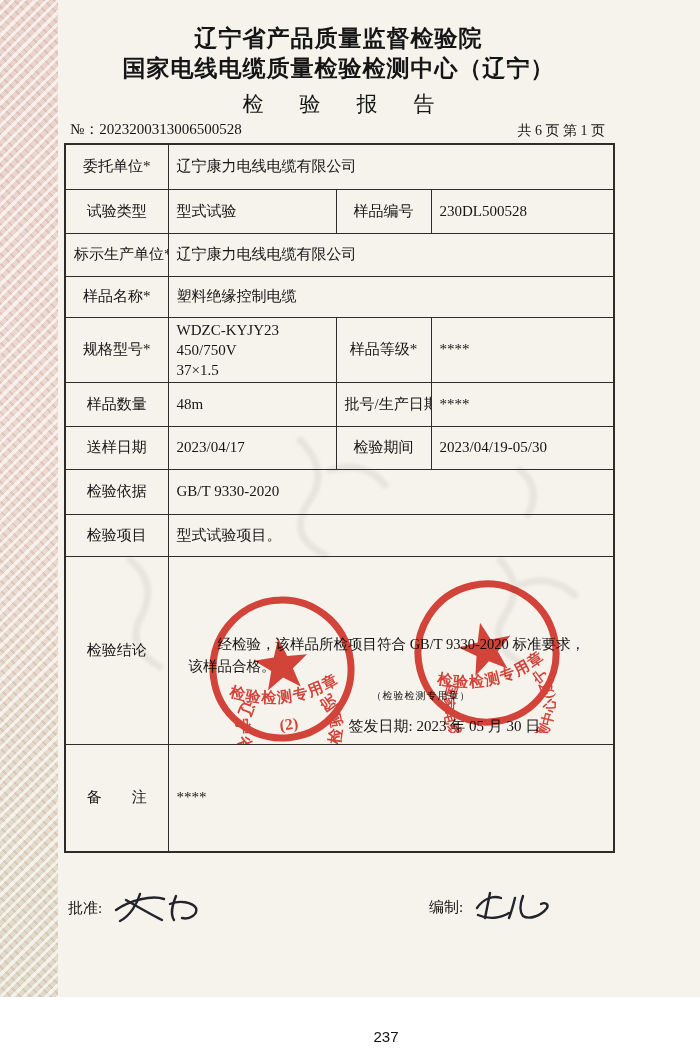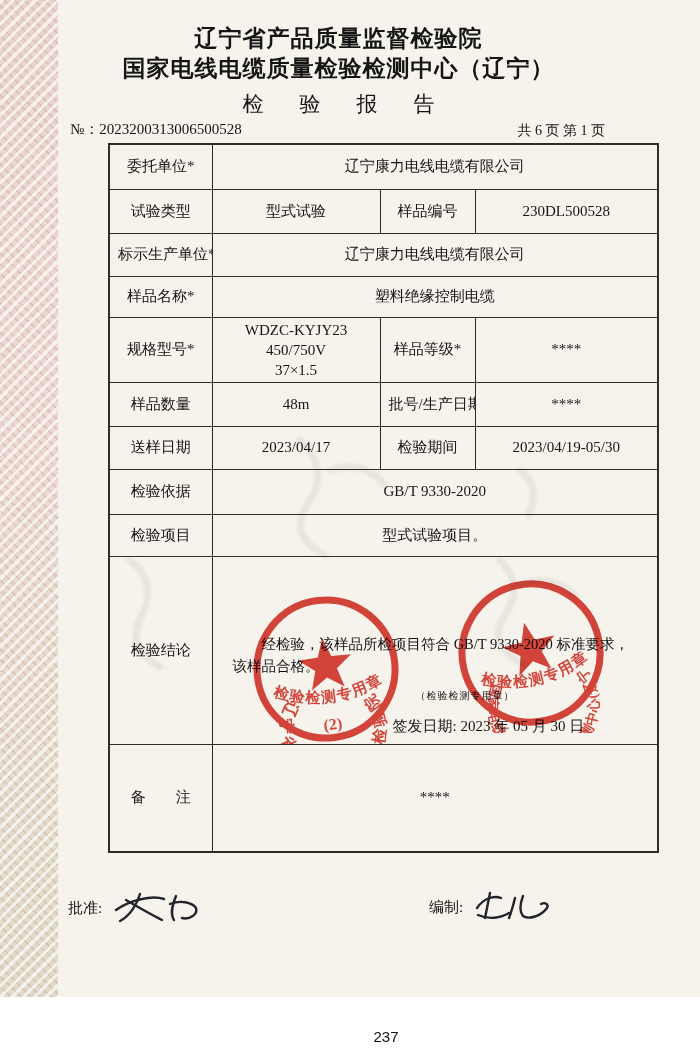--- a/index.html
+++ b/index.html
@@ -18,30 +18,30 @@
   }
   .ghosts{position:absolute;left:0;top:0;width:700px;height:997px;pointer-events:none;opacity:.14;filter:blur(1.5px);}
   .header{position:absolute;left:64px;top:24px;width:549px;text-align:center;}
   .org1,.org2{font-weight:bold;font-size:23px;line-height:30px;letter-spacing:1px;}
   .report-title{font-weight:normal;font-size:21px;line-height:36px;letter-spacing:36px;padding-left:36px;margin-top:2px;}
   .no-line{position:absolute;left:64px;top:120px;width:549px;font-size:15px;}
   .no-left{position:absolute;left:6px;top:0;}
   .no-right{position:absolute;right:8px;top:2px;font-size:14px;}
   table.report{
     position:absolute;left:64px;top:143px;width:549px;
-    border-collapse:collapse;table-layout:fixed;background:transparent;margin-left:44px;
+    border-collapse:collapse;table-layout:fixed;background:transparent;
   }
   table.report td{
     border:1.5px solid #2e2b28;font-size:15px;vertical-align:middle;
     padding:2px 8px;overflow:hidden;
   }
   table.report{border:2px solid #2e2b28;}
   td.lab{text-align:center;font-size:13.5px;white-space:nowrap;padding:2px 1px;}
   td.lab3{text-align:center;font-size:13px;white-space:nowrap;padding:2px 1px;}
-  td.val{text-align:center;padding-left:13px;}
+  td.val{text-align:left;padding-left:13px;}
   .pre{white-space:pre-line;line-height:20px;}
   td.concl{position:relative;vertical-align:top;padding:0;}
   .concl-text{padding:9px 10px 0 12px;font-size:14.5px;line-height:22px;}
   .concl-line1{text-indent:2em;}
   .stamp{position:absolute;mix-blend-mode:multiply;opacity:.92;}
   .concl-note{position:absolute;left:203px;top:132px;font-size:10px;letter-spacing:1px;}
   .concl-date{position:absolute;left:180px;top:160px;font-size:15px;}
   .sig-row{position:absolute;left:64px;top:884px;width:560px;height:50px;}
   .sig-group{position:absolute;display:flex;align-items:center;}
   .sig-label{font-size:15px;}

